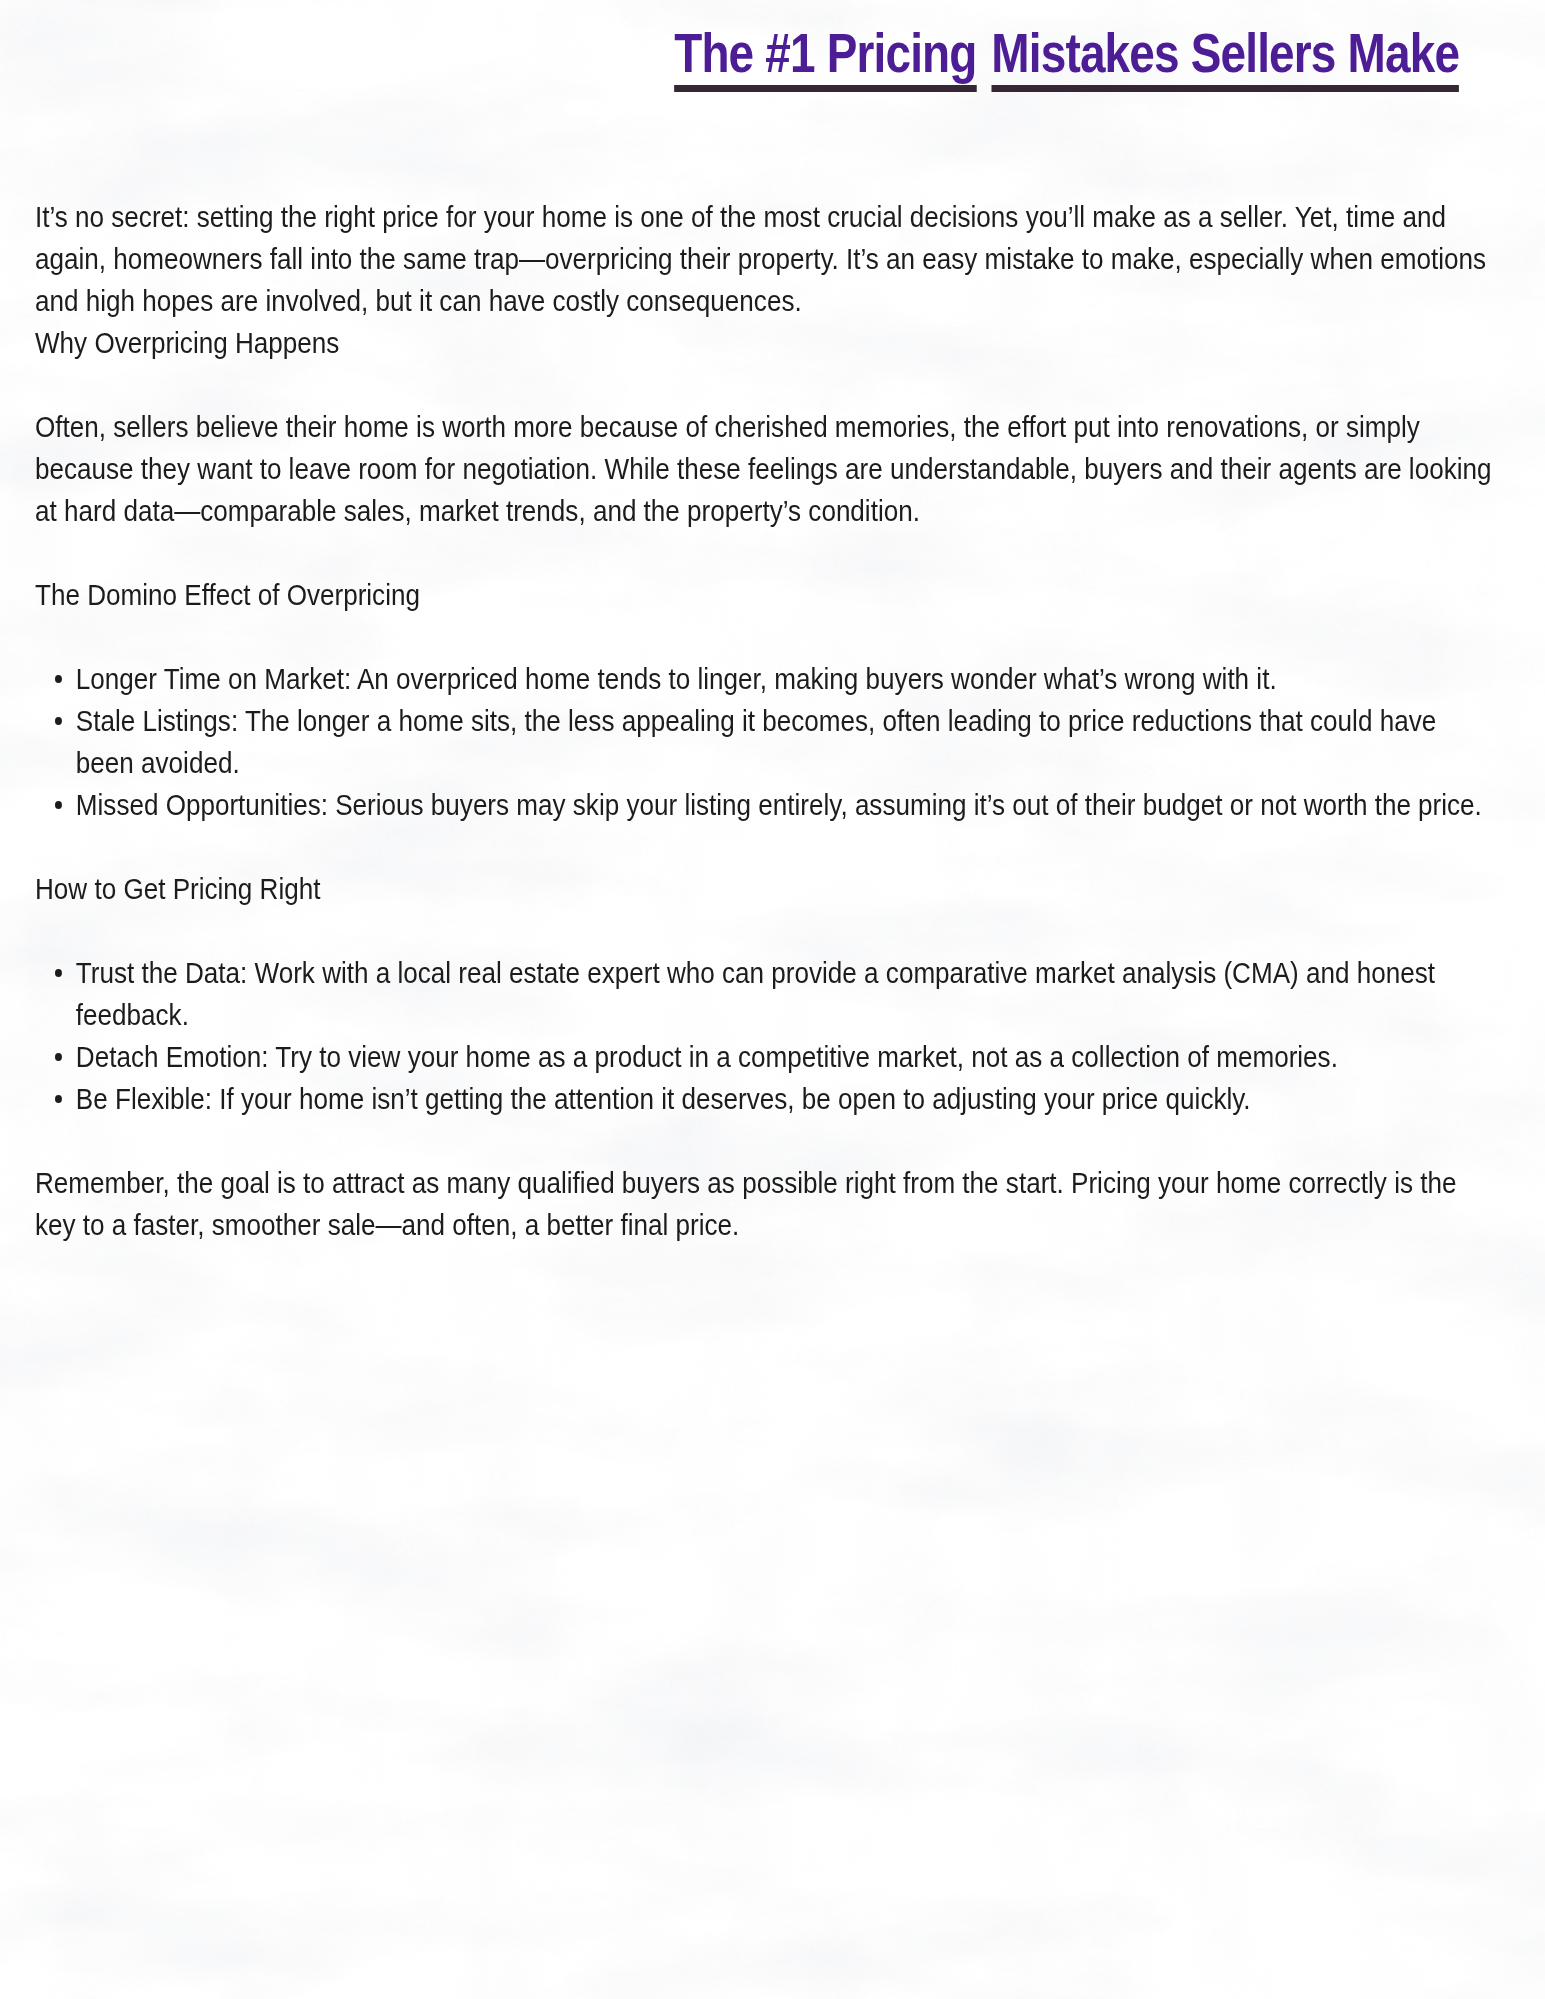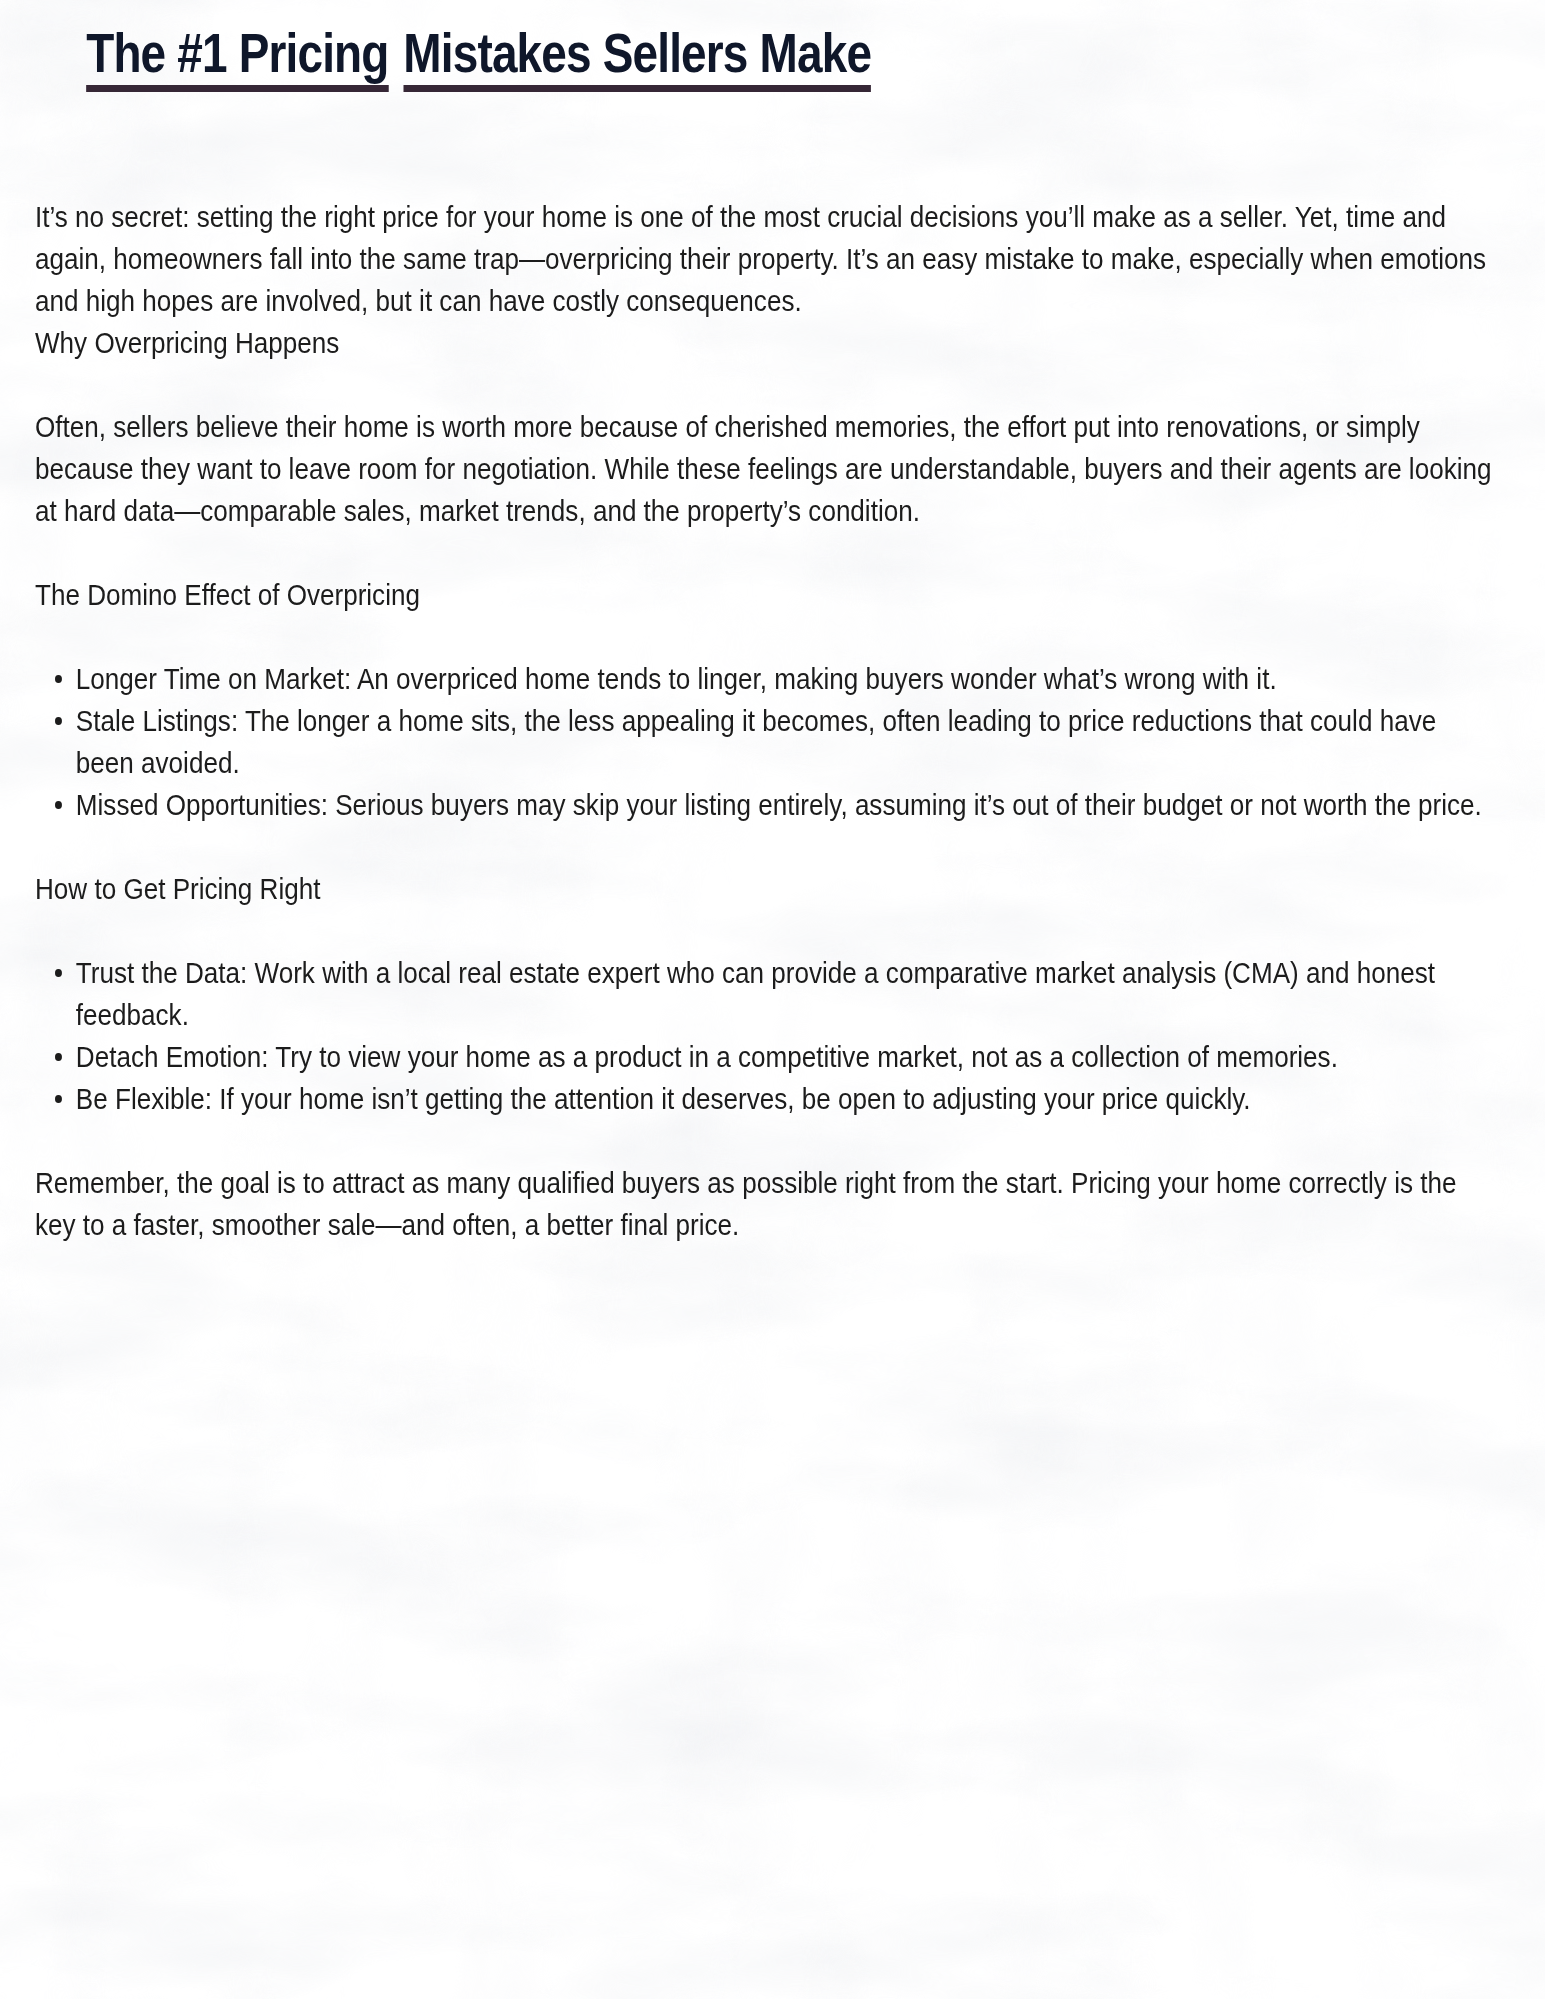--- a/index.html
+++ b/index.html
@@ -21,25 +21,25 @@
     height: 100%;
     display: block;
   }
   .content {
     position: absolute;
     inset: 0;
     z-index: 1;
   }
   h1.title {
     margin: 22px 0 0 0;
-    text-align: left;
+    text-align: right;
     font-size: 56px;
     line-height: 62px;
     font-weight: 700;
-    color: #0f172a;
+    color: #4c1d95;
     letter-spacing: -1px;
     white-space: nowrap;
   }
   .title-inner {
     display: inline-block;
     transform: scaleX(0.82);
     transform-origin: 50% 50%;
   }
   .title-seg {
     display: inline-block;

